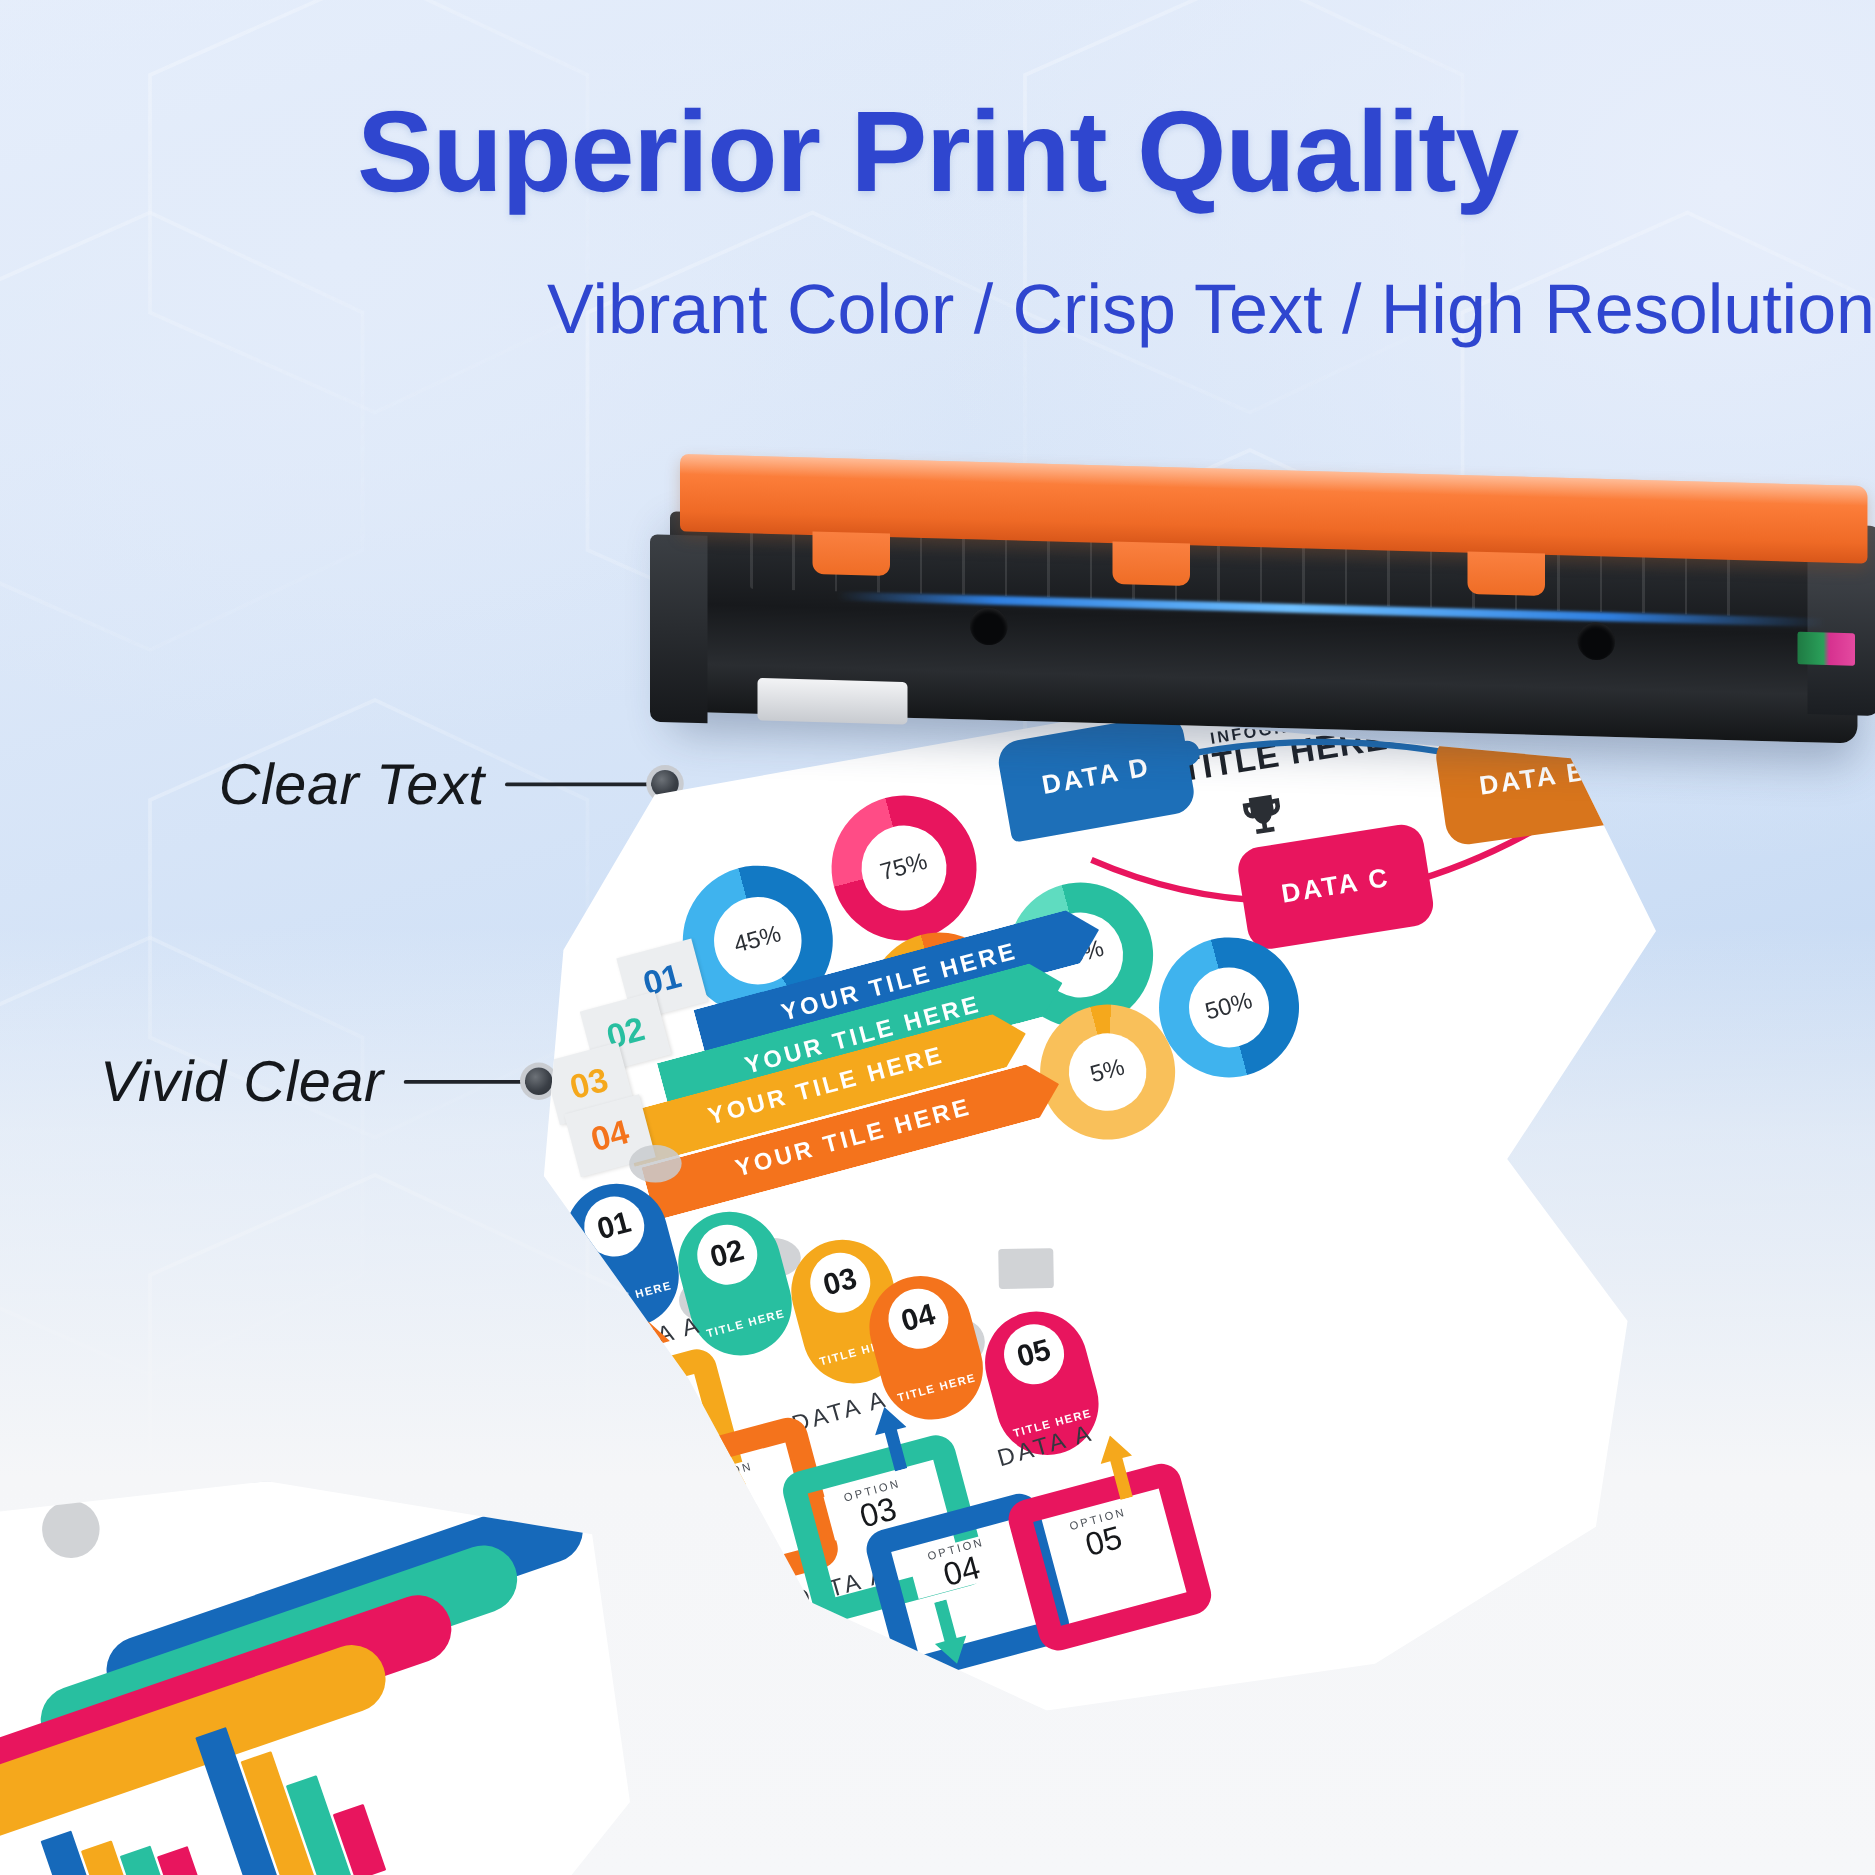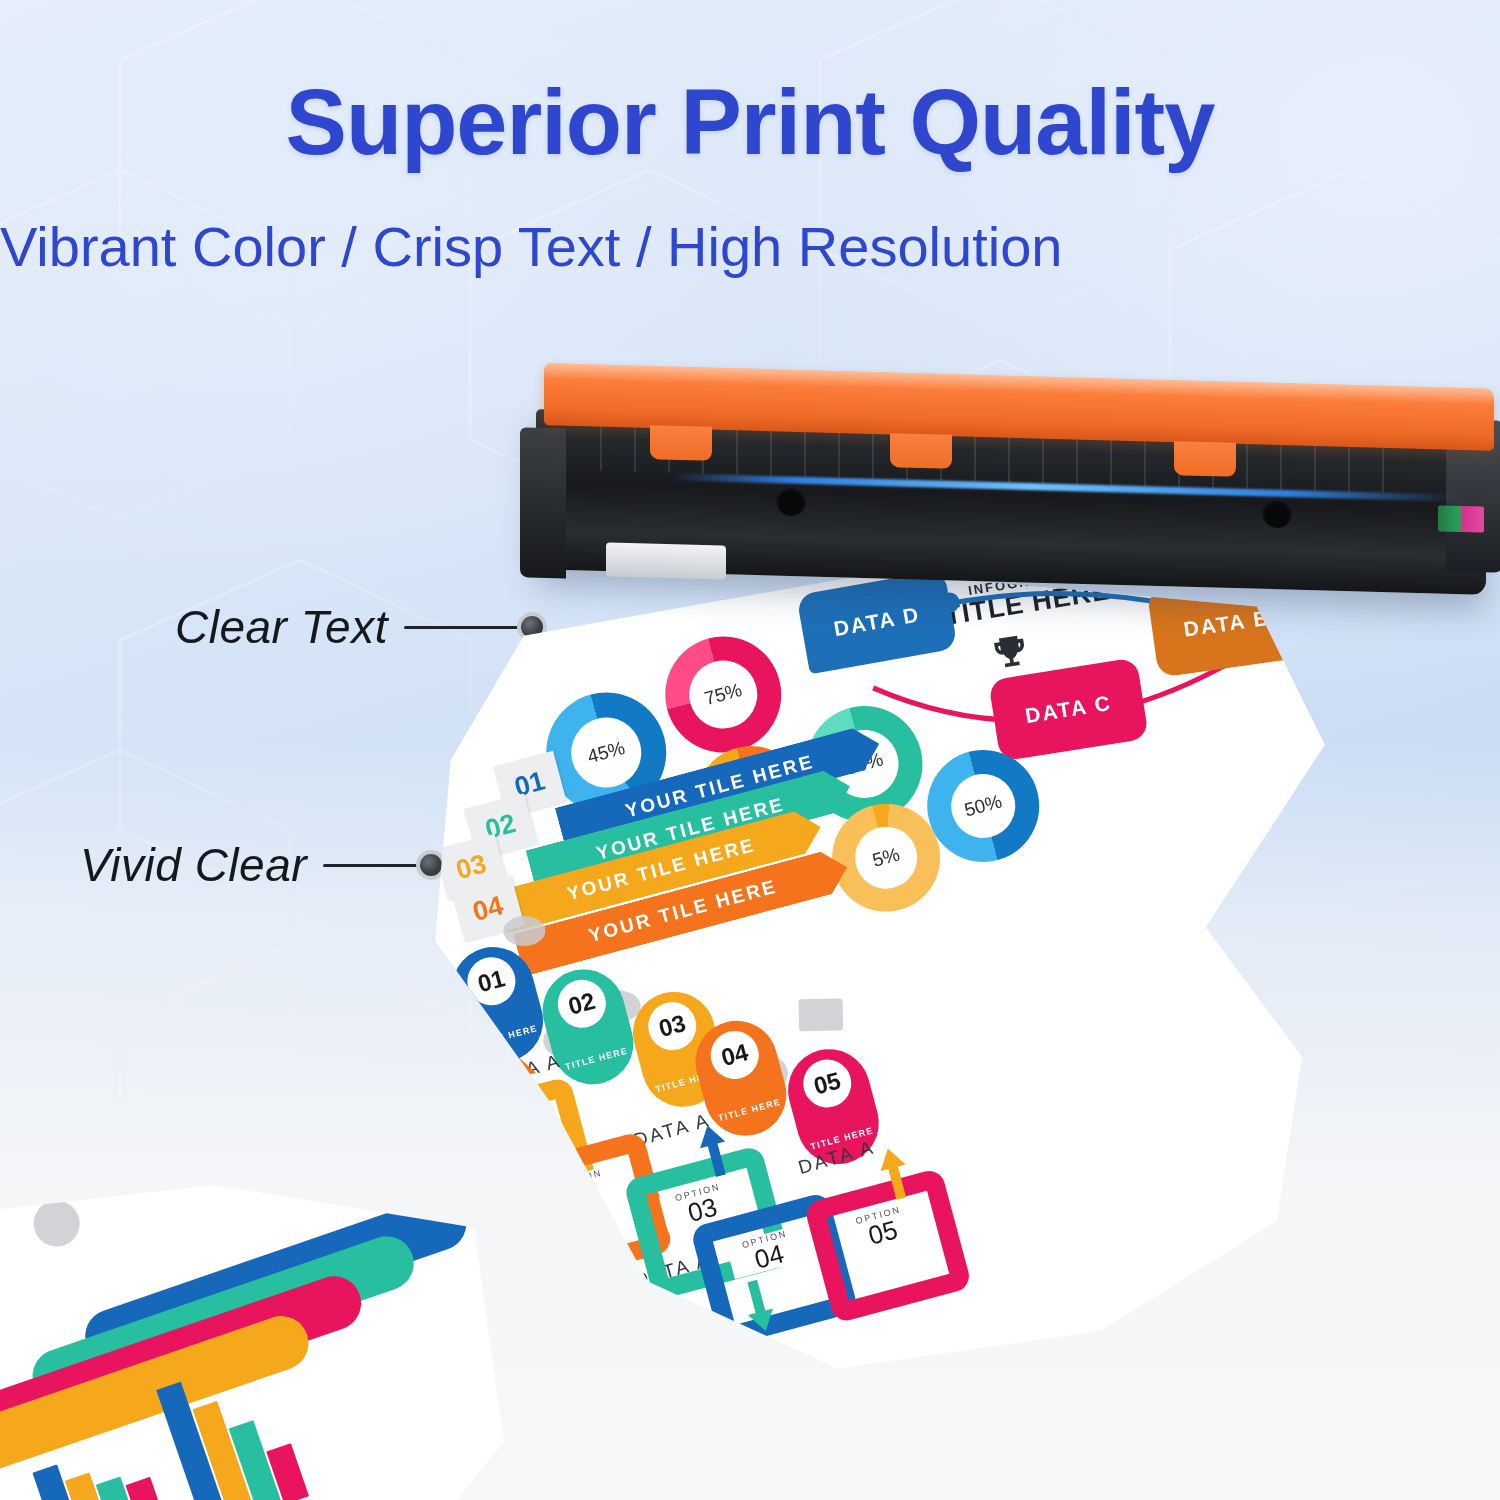--- a/index.html
+++ b/index.html
@@ -26,21 +26,21 @@
 
   
   .headline{
     position:absolute;top:74px;left:0;width:1500px;text-align:center;
     font-size:92px;font-weight:bold;letter-spacing:-1px;
     color:#2f46cf;line-height:1.05;
     font-family:"Liberation Sans",sans-serif;
     text-shadow:0 2px 5px rgba(120,150,210,.28);
   }
   .subhead{
-    position:absolute;top:214px;left:0;width:1500px;text-align:left;
+    position:absolute;top:214px;left:0;width:1500px;text-align:right;
     font-size:56px;font-weight:400;color:#2f46cf;letter-spacing:0px;
     font-family:"Liberation Sans",sans-serif;
   }
 
   
   .callout{position:absolute;display:flex;align-items:center;}
   .callout .ctext{
     font-style:italic;font-size:46px;color:#15181c;white-space:nowrap;
     font-family:"Liberation Sans",sans-serif;letter-spacing:.5px;
   }

